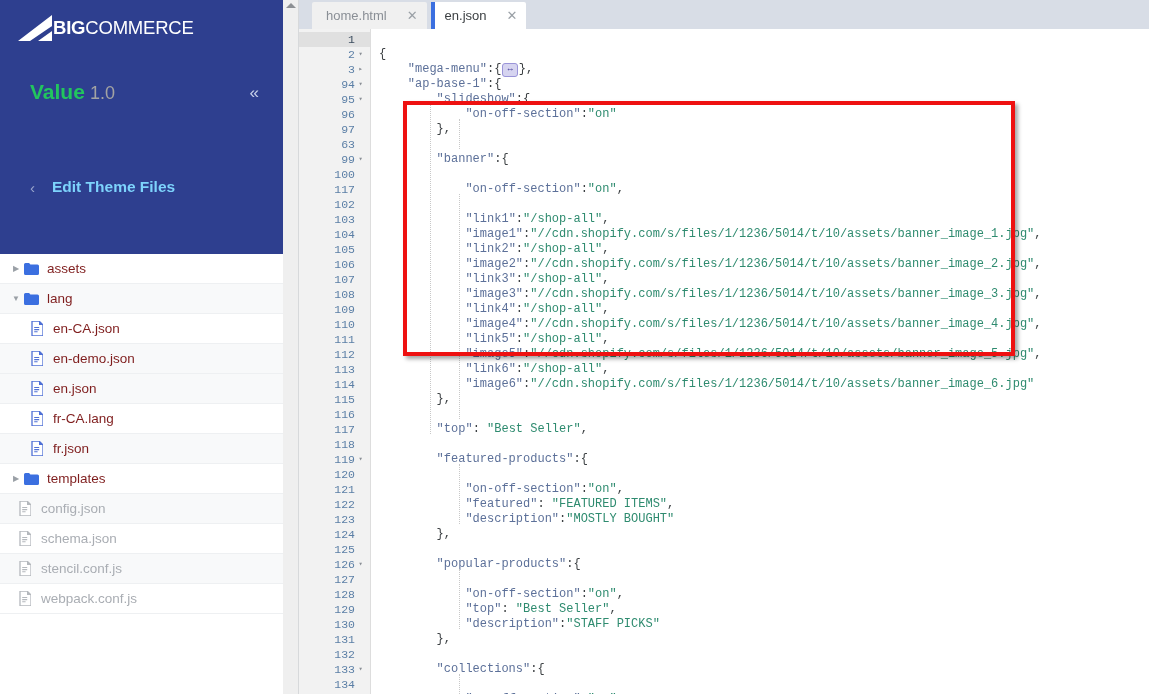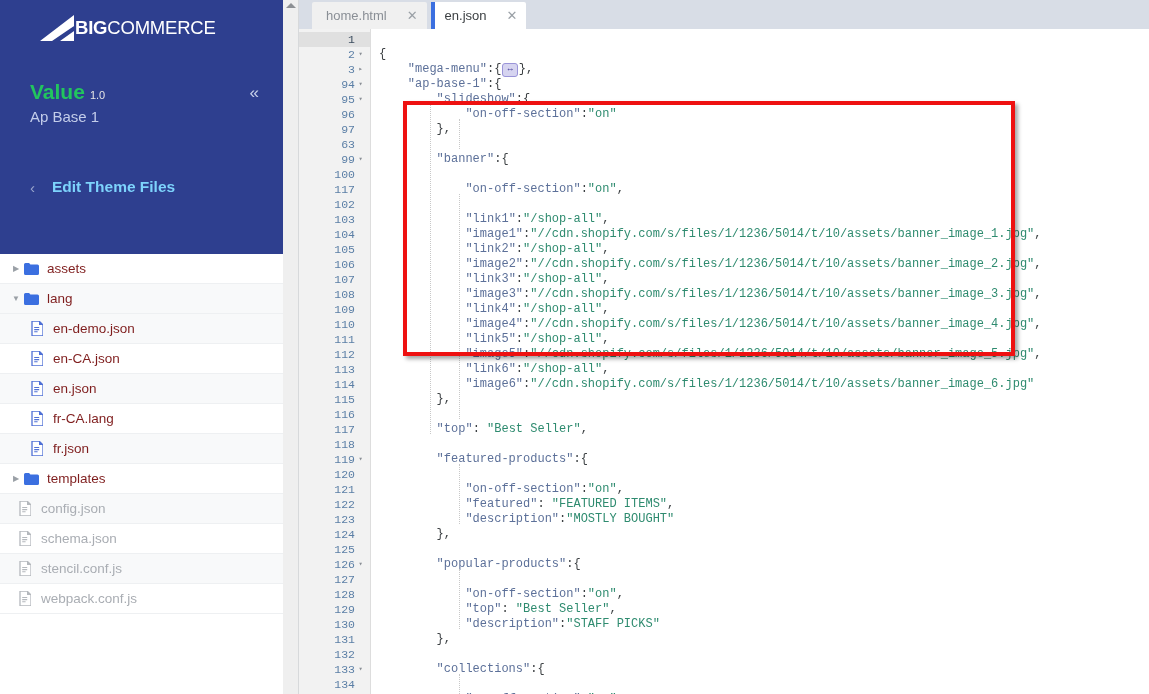--- a/index.html
+++ b/index.html
@@ -7,28 +7,28 @@
     width: 1149px; height: 694px;
     overflow: hidden;
     background: #ffffff;
     font-family: "Liberation Sans", sans-serif;
   }
   .app { display: flex; width: 1149px; height: 694px; position: relative; }
 
   
   .sidebar { width: 283px; height: 694px; background: #ffffff; position: relative; flex: 0 0 283px; }
   .sidebar-head { background: #2e3f8f; height: 254px; position: relative; }
-  .logo { position: absolute; left: 40px; top: 15px; display: flex; align-items: center; }
+  .logo { position: absolute; left: 18px; top: 15px; display: flex; align-items: center; }
   .logo svg { display: block; }
   .logo-text { color: #ffffff; font-size: 18.5px; letter-spacing: -0.2px; font-weight: 400; margin-left: 1px; }
   .logo-text b { font-weight: 700; }
 
   .theme-block { position: absolute; left: 30px; top: 80px; right: 24px; }
   .theme-name { color: #22c55e; font-size: 21px; font-weight: 700; display: inline-block; }
-  .theme-ver { color: #e5e5e5; font-size: 11px; font-weight: 400; margin-left: 5px; display: inline-block; }
+  .theme-ver { color: #a3a3a3; font-size: 18px; font-weight: 400; margin-left: 5px; display: inline-block; }
   .theme-sub { color: #c3cdea; font-size: 15px; margin-top: 4px; }
   .collapse-btn { position: absolute; right: 0px; top: 4px; color: #c9d2ea; font-size: 17px; cursor: pointer; line-height: 1; }
 
   .edit-row { position: absolute; left: 30px; top: 178px; display: flex; align-items: center; cursor: pointer; }
   .edit-chev { color: #9aa6cd; font-size: 15px; margin-right: 17px; }
   .edit-label { color: #7dd3fc; font-size: 15.5px; font-weight: 700; }
 
   .tree { position: absolute; top: 254px; left: 0; right: 0; bottom: 0; background: #fff; }
   .row { height: 30px; display: flex; align-items: center; border-bottom: 1px solid #eef0f2; cursor: pointer; font-size: 13.5px; }
   .row.alt { background: #f8f9fa; }
@@ -84,21 +84,20 @@
         <span>
           <svg width="34" height="26" viewBox="0 0 34 26">
             <polygon points="0,26 34,0 34,26 20,26 34,16 34,11 12,26" fill="#ffffff"></polygon>
           </svg>
         </span>
         <span class="logo-text"><b>BIG</b><span>COMMERCE</span></span>
       </div>
 
       <div class="theme-block">
         <span class="theme-name">Value</span><span class="theme-ver">1.0</span>
-        <div class="theme-sub">Ap Base 1</div>
         <div class="collapse-btn">«</div>
       </div>
 
       <div class="edit-row">
         <span class="edit-chev">‹</span>
         <span class="edit-label">Edit Theme Files</span>
       </div>
     </div>
 
     <div class="tree" id="file-tree">
@@ -113,39 +112,39 @@
         </div>
         <div class="row alt ind0">
           <span class="arrow">▼</span>
           <span class="ic">
             <svg width="15" height="12" viewBox="0 0 15 12">
               <path d="M0 1.5A1.5 1.5 0 011.5 0h3.6l1.3 1.6H13.5A1.5 1.5 0 0115 3.1v7.4A1.5 1.5 0 0113.5 12h-12A1.5 1.5 0 010 10.5z" fill="#3b6fe0"></path>
             </svg>
           </span>
           <span class="lbl">lang</span>
         </div>
-        <div class="row alt ind1">
+        <div class="row ind1">
           <span class="ic">
             <svg width="12" height="15" viewBox="0 0 12 15">
               <path d="M1 0h7l4 4v11H1z" fill="#fff" stroke="#4f70d6" stroke-width="1.3"></path>
               <path d="M8 0l4 4H8z" fill="#4f70d6"></path>
               <path d="M3.2 6.5h5M3.2 8.6h5M3.2 10.7h3.4" stroke="#4f70d6" stroke-width="1.1"></path>
             </svg>
           </span>
-          <span class="lbl">en-demo.json</span>
-        </div>
-        <div class="row ind1">
+          <span class="lbl">en-CA.json</span>
+        </div>
+        <div class="row alt ind1">
           <span class="ic">
             <svg width="12" height="15" viewBox="0 0 12 15">
               <path d="M1 0h7l4 4v11H1z" fill="#fff" stroke="#4f70d6" stroke-width="1.3"></path>
               <path d="M8 0l4 4H8z" fill="#4f70d6"></path>
               <path d="M3.2 6.5h5M3.2 8.6h5M3.2 10.7h3.4" stroke="#4f70d6" stroke-width="1.1"></path>
             </svg>
           </span>
-          <span class="lbl">en-CA.json</span>
+          <span class="lbl">en-demo.json</span>
         </div>
         <div class="row alt ind1">
           <span class="ic">
             <svg width="12" height="15" viewBox="0 0 12 15">
               <path d="M1 0h7l4 4v11H1z" fill="#fff" stroke="#4f70d6" stroke-width="1.3"></path>
               <path d="M8 0l4 4H8z" fill="#4f70d6"></path>
               <path d="M3.2 6.5h5M3.2 8.6h5M3.2 10.7h3.4" stroke="#4f70d6" stroke-width="1.1"></path>
             </svg>
           </span>
           <span class="lbl">en.json</span>

